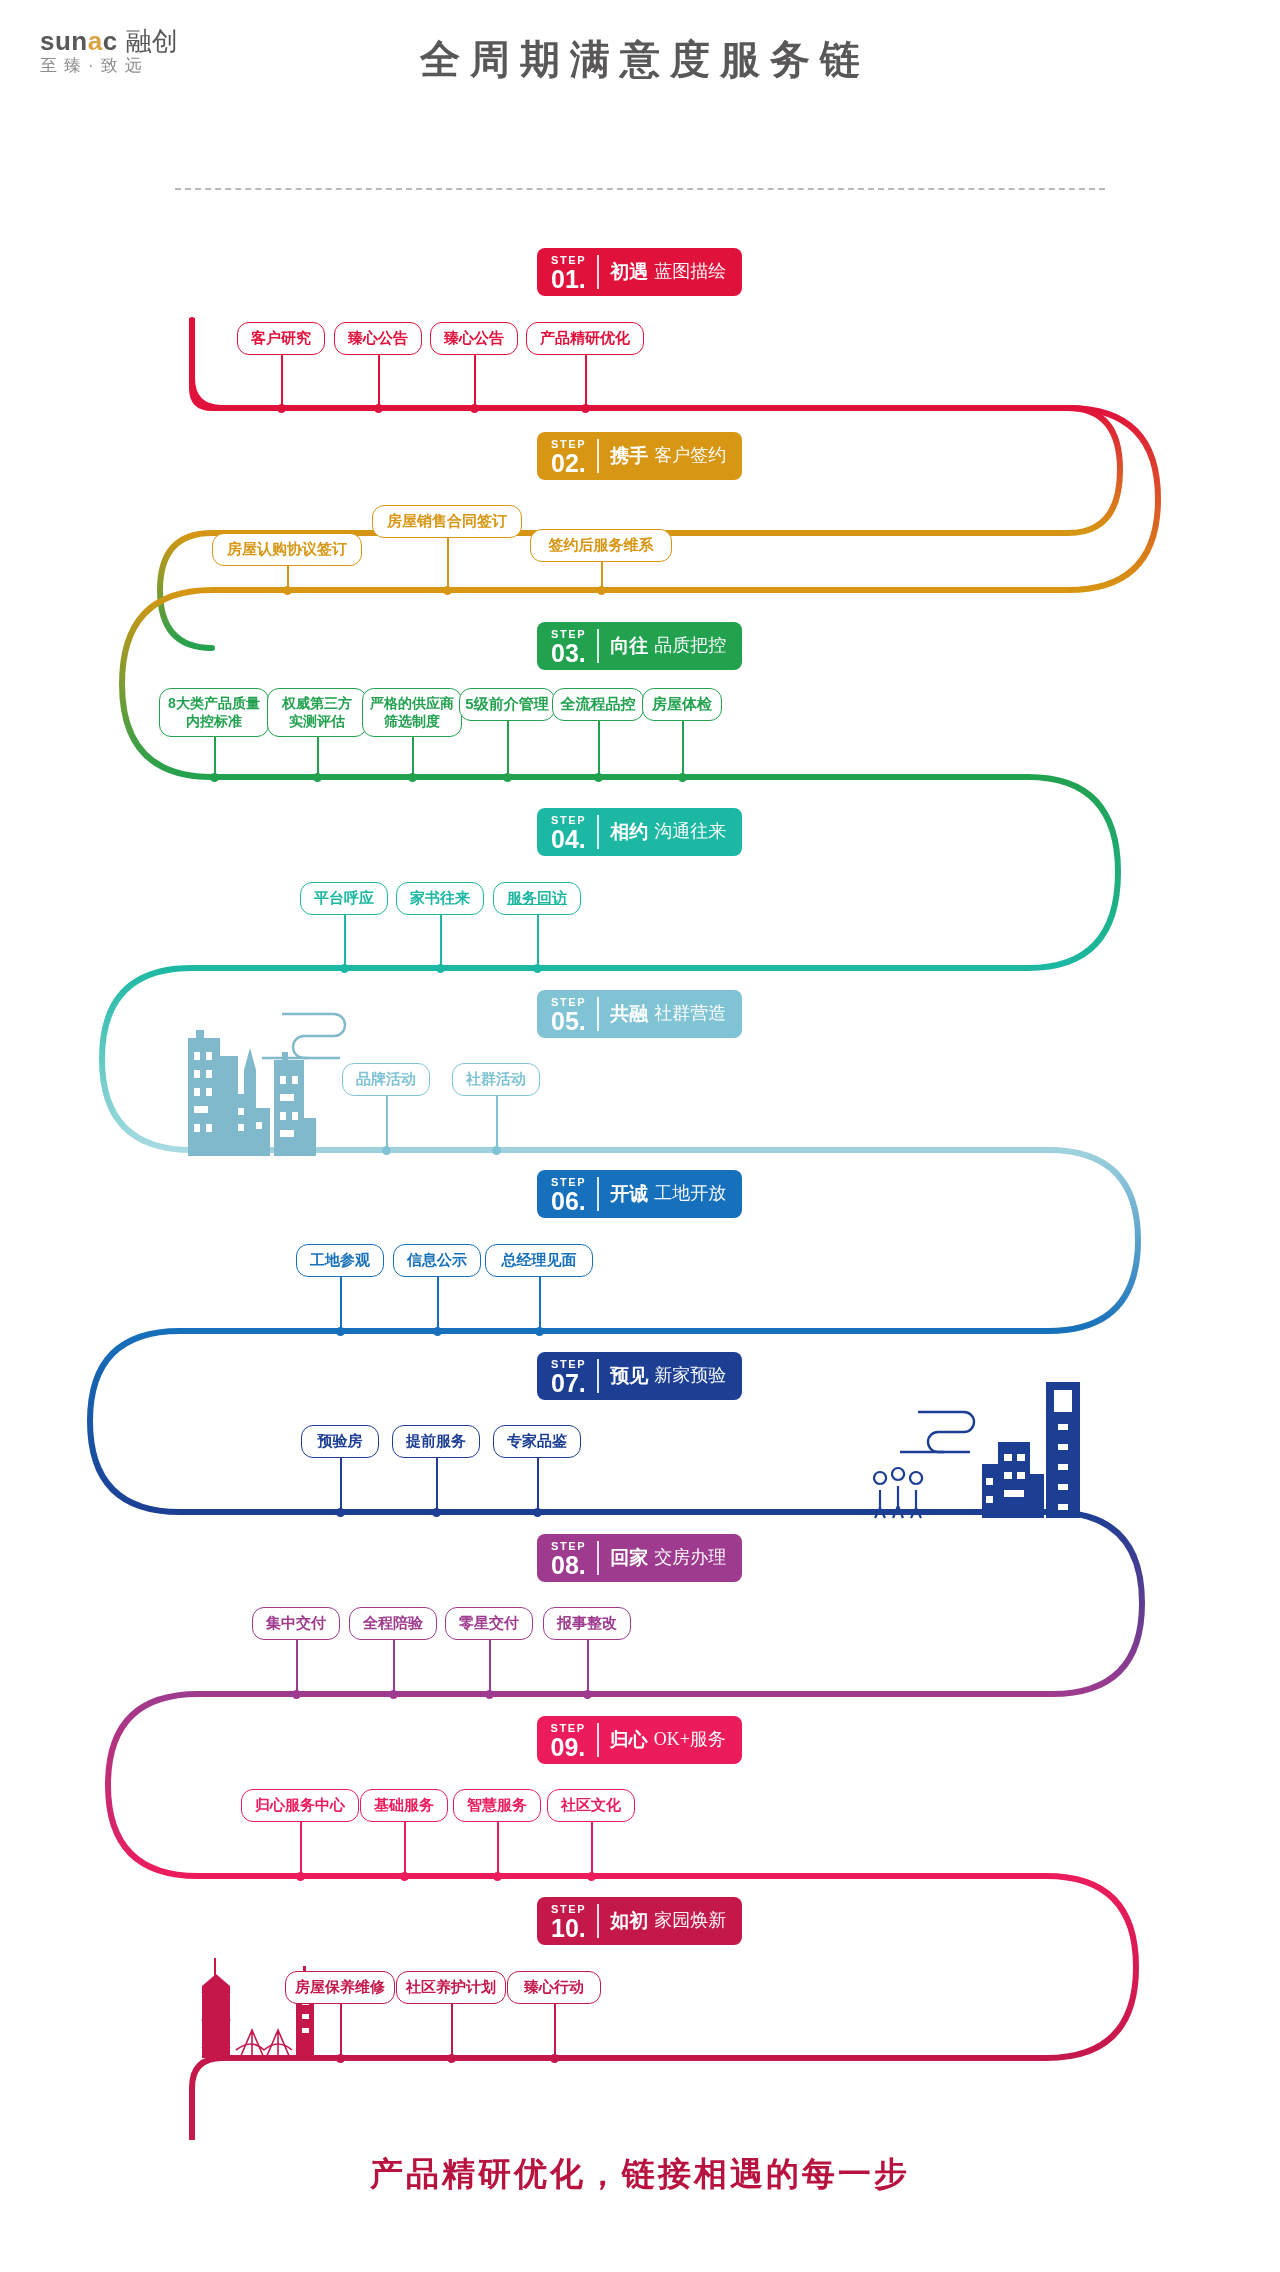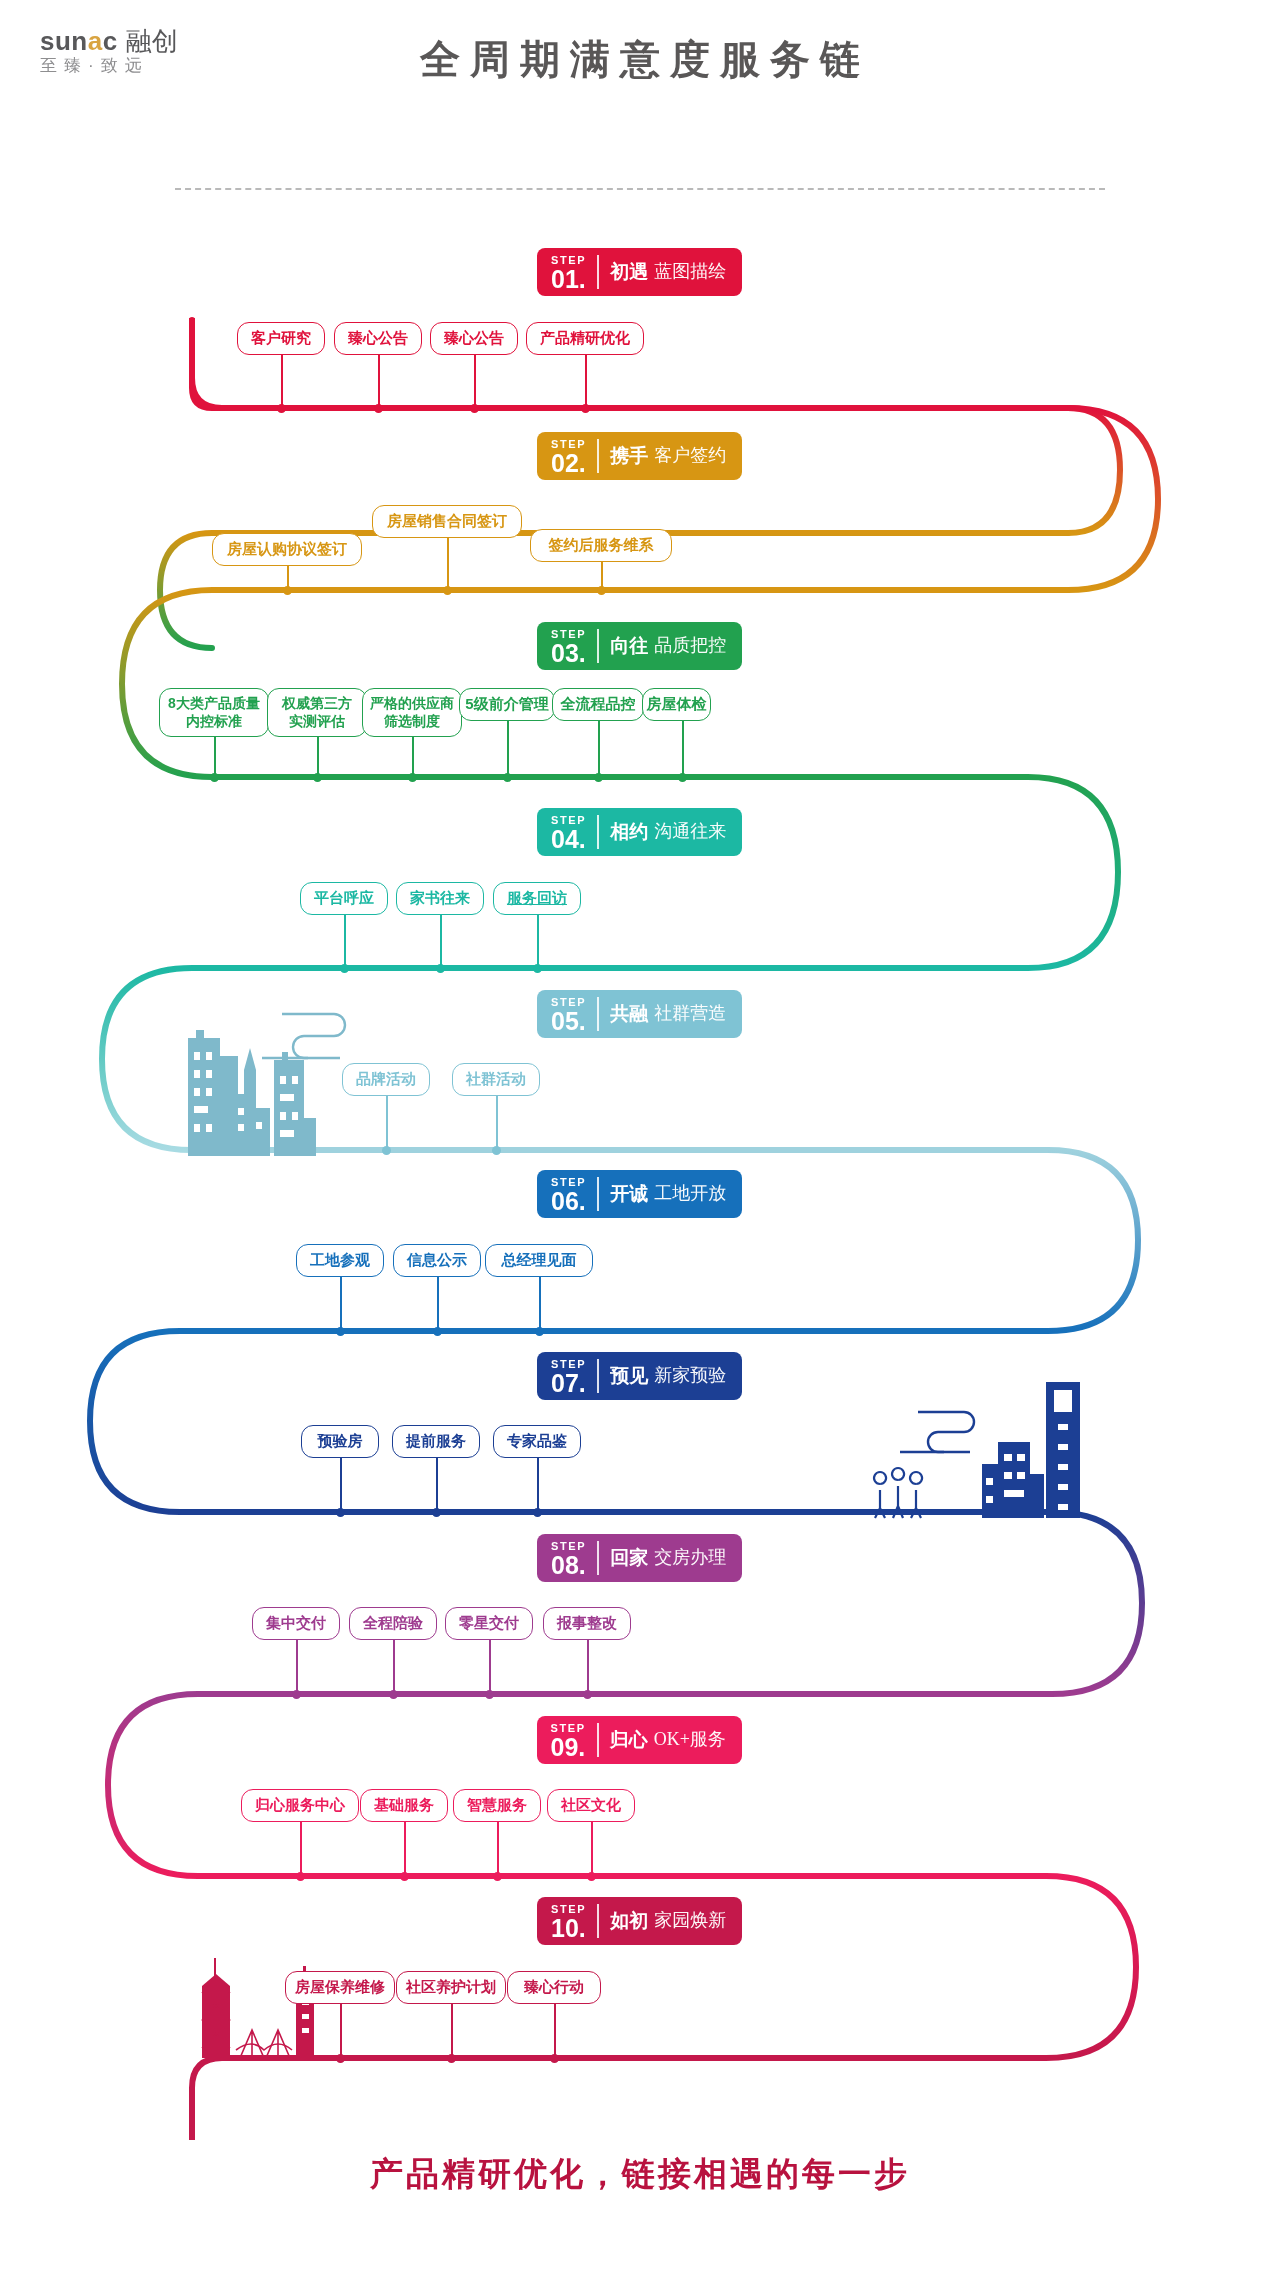--- a/index.html
+++ b/index.html
@@ -388,21 +388,21 @@
     <div class="pill" style="border-color: rgb(34, 161, 79); color: rgb(34, 161, 79); top: 688px; width: 96px; left: 459px;">
       <div>5级前介管理</div>
     </div>
     <div class="stem" style="background: rgb(34, 161, 79); left: 507px; top: 721px; height: 56px;"></div>
     <div class="node" style="background: rgb(34, 161, 79); left: 502.5px; top: 772.5px;"></div>
     <div class="pill" style="border-color: rgb(34, 161, 79); color: rgb(34, 161, 79); top: 688px; width: 92px; left: 552px;">
       <div>全流程品控</div>
     </div>
     <div class="stem" style="background: rgb(34, 161, 79); left: 598px; top: 721px; height: 56px;"></div>
     <div class="node" style="background: rgb(34, 161, 79); left: 593.5px; top: 772.5px;"></div>
-    <div class="pill" style="border-color: rgb(34, 161, 79); color: rgb(34, 161, 79); top: 688px; width: 69px; left: 642px;">
+    <div class="pill" style="border-color: rgb(34, 161, 79); color: rgb(34, 161, 79); top: 688px; width: 80px; left: 642px;">
       <div>房屋体检</div>
     </div>
     <div class="stem" style="background: rgb(34, 161, 79); left: 682px; top: 721px; height: 56px;"></div>
     <div class="node" style="background: rgb(34, 161, 79); left: 677.5px; top: 772.5px;"></div>
     <div class="step-badge" style="background: rgb(28, 184, 163); top: 808px; left: 537px;">
       <div class="sb-num">
         <span class="sb-step">STEP</span>
         <span class="sb-digits">04.</span>
       </div>
       <div class="sb-bar"></div>

